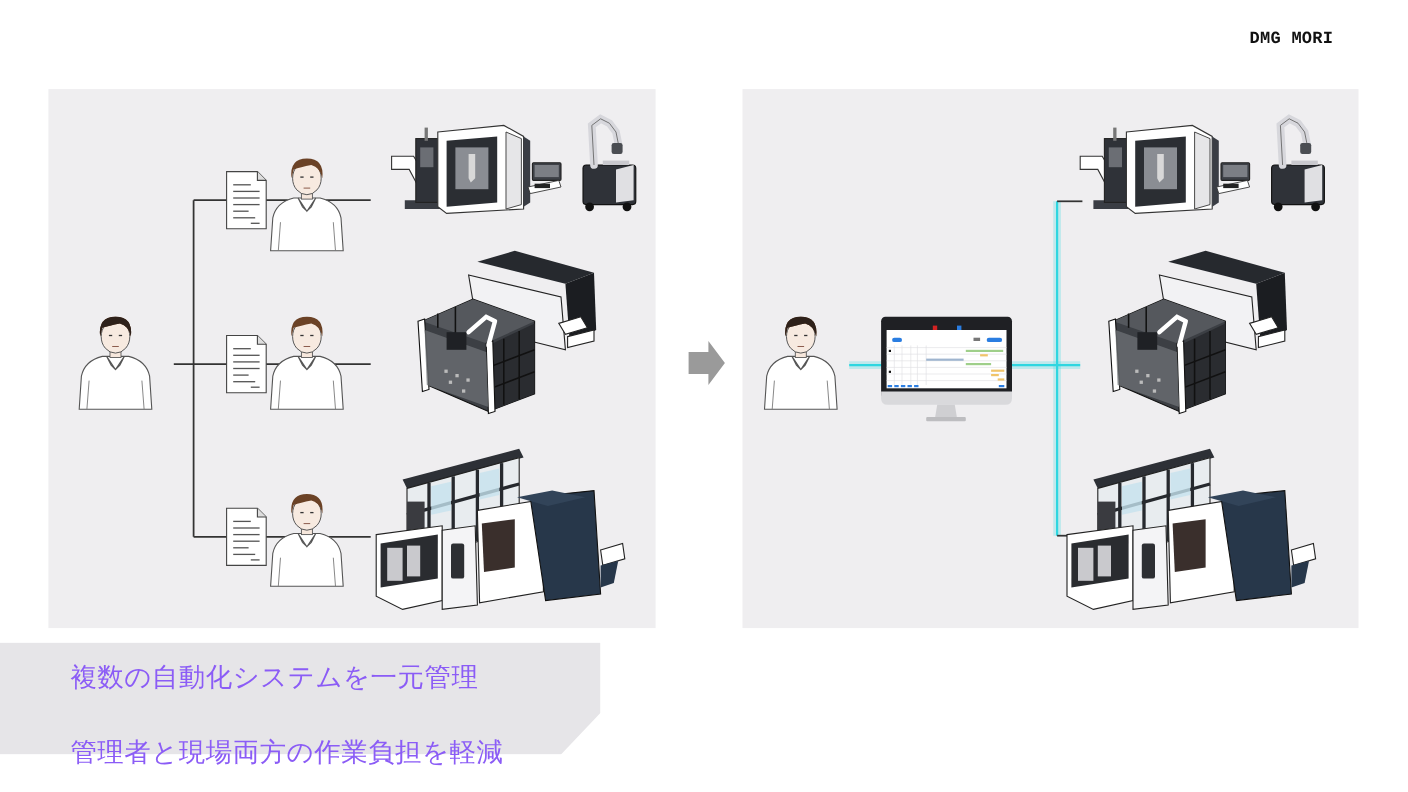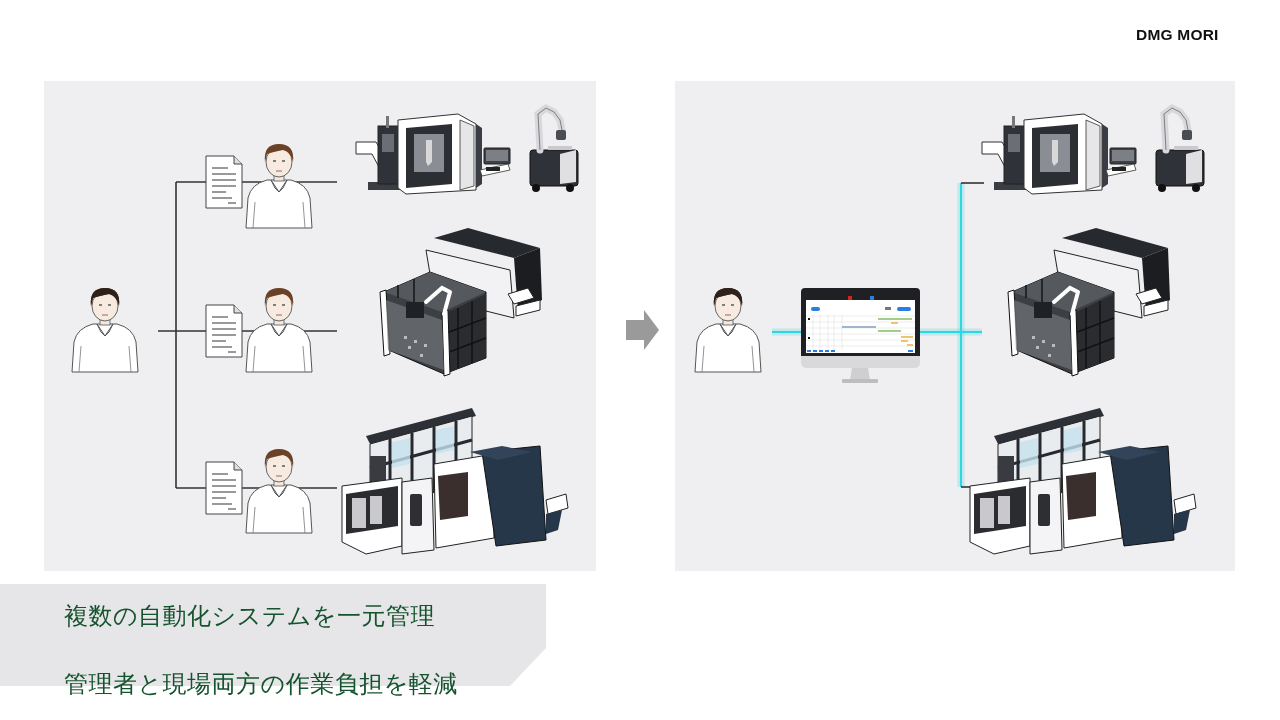--- a/index.html
+++ b/index.html
@@ -1,25 +1,25 @@
 <!DOCTYPE html>
 <html><head>
 <meta charset="utf-8">
 <style>
   html,body{margin:0;padding:0;background:#ffffff;}
   body{width:1280px;height:720px;position:relative;overflow:hidden;font-family:"DejaVu Sans",sans-serif;}
-  .logo{position:absolute;left:1136px;top:26px;font-family:Liberation Sans, sans-serif;font-weight:bold;font-size:15.5px;letter-spacing:0.2px;color:#111;}
+  .logo{position:absolute;left:1136px;top:26px;font-family:Liberation Mono, monospace;font-weight:bold;font-size:15.5px;letter-spacing:0.2px;color:#111;}
   .panel{position:absolute;background:#efeef0;}
   #left-panel{left:44px;top:81px;width:552px;height:490px;}
   #right-panel{left:675px;top:81px;width:560px;height:490px;}
   svg.layer{position:absolute;left:0;top:0;width:1280px;height:720px;overflow:visible;}
   .caption{position:absolute;left:0;top:584px;width:546px;height:102px;background:#e6e5e8;
     clip-path:polygon(0 0,100% 0,100% 64%,67.5% 100%... );}
   .caption{clip-path:polygon(0 0,546px 0,546px 64px,510px 102px,0 102px);}
-  .caption-line{position:absolute;left:64px;font-size:24px;color:#14532d;letter-spacing:0.5px;white-space:nowrap;}
+  .caption-line{position:absolute;left:64px;font-size:24px;color:#8b5cf6;letter-spacing:0.5px;white-space:nowrap;}
   #cap1{top:600px;}
   #cap2{top:668px;}
 </style>
 </head>
 <body>
 
 <div class="logo">DMG MORI</div>
 
 <div class="panel" id="left-panel"></div>
 <div class="panel" id="right-panel"></div>

